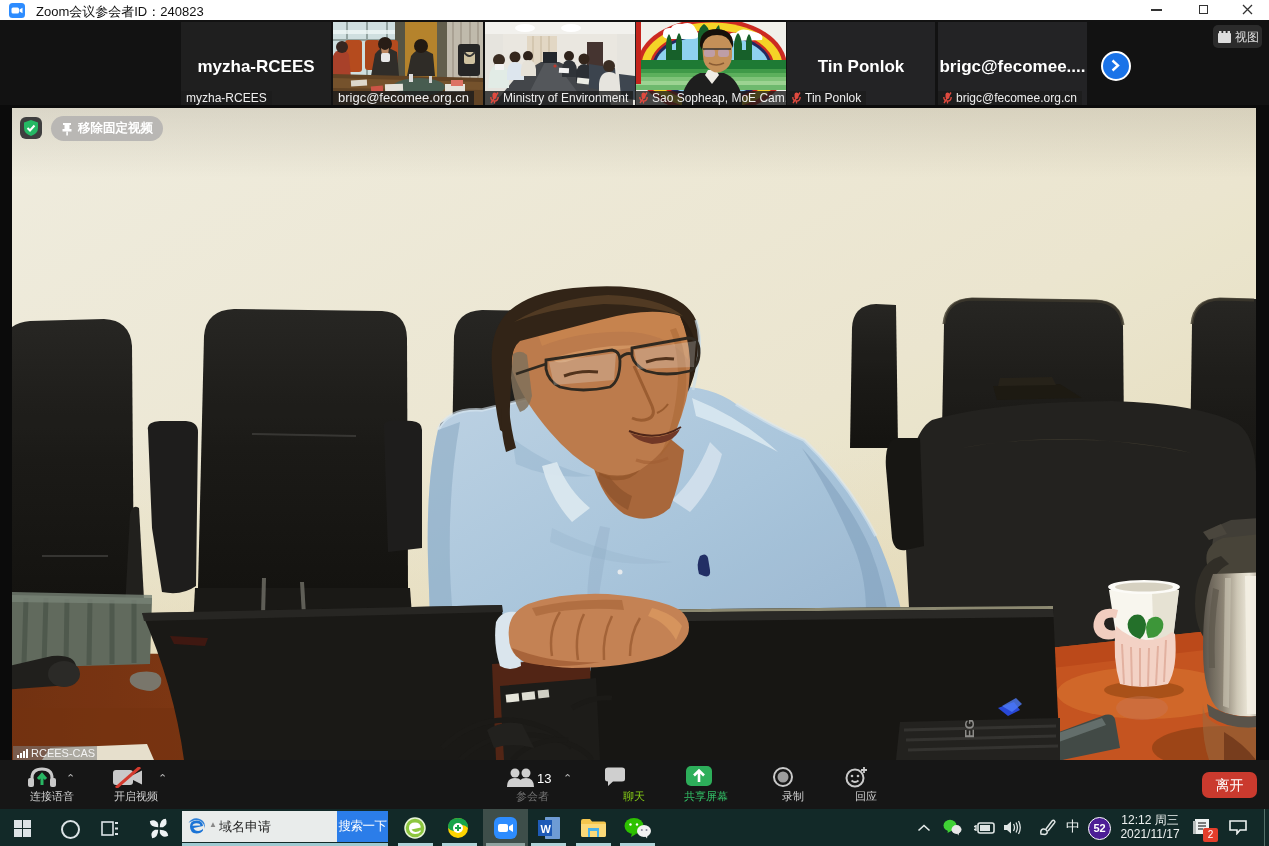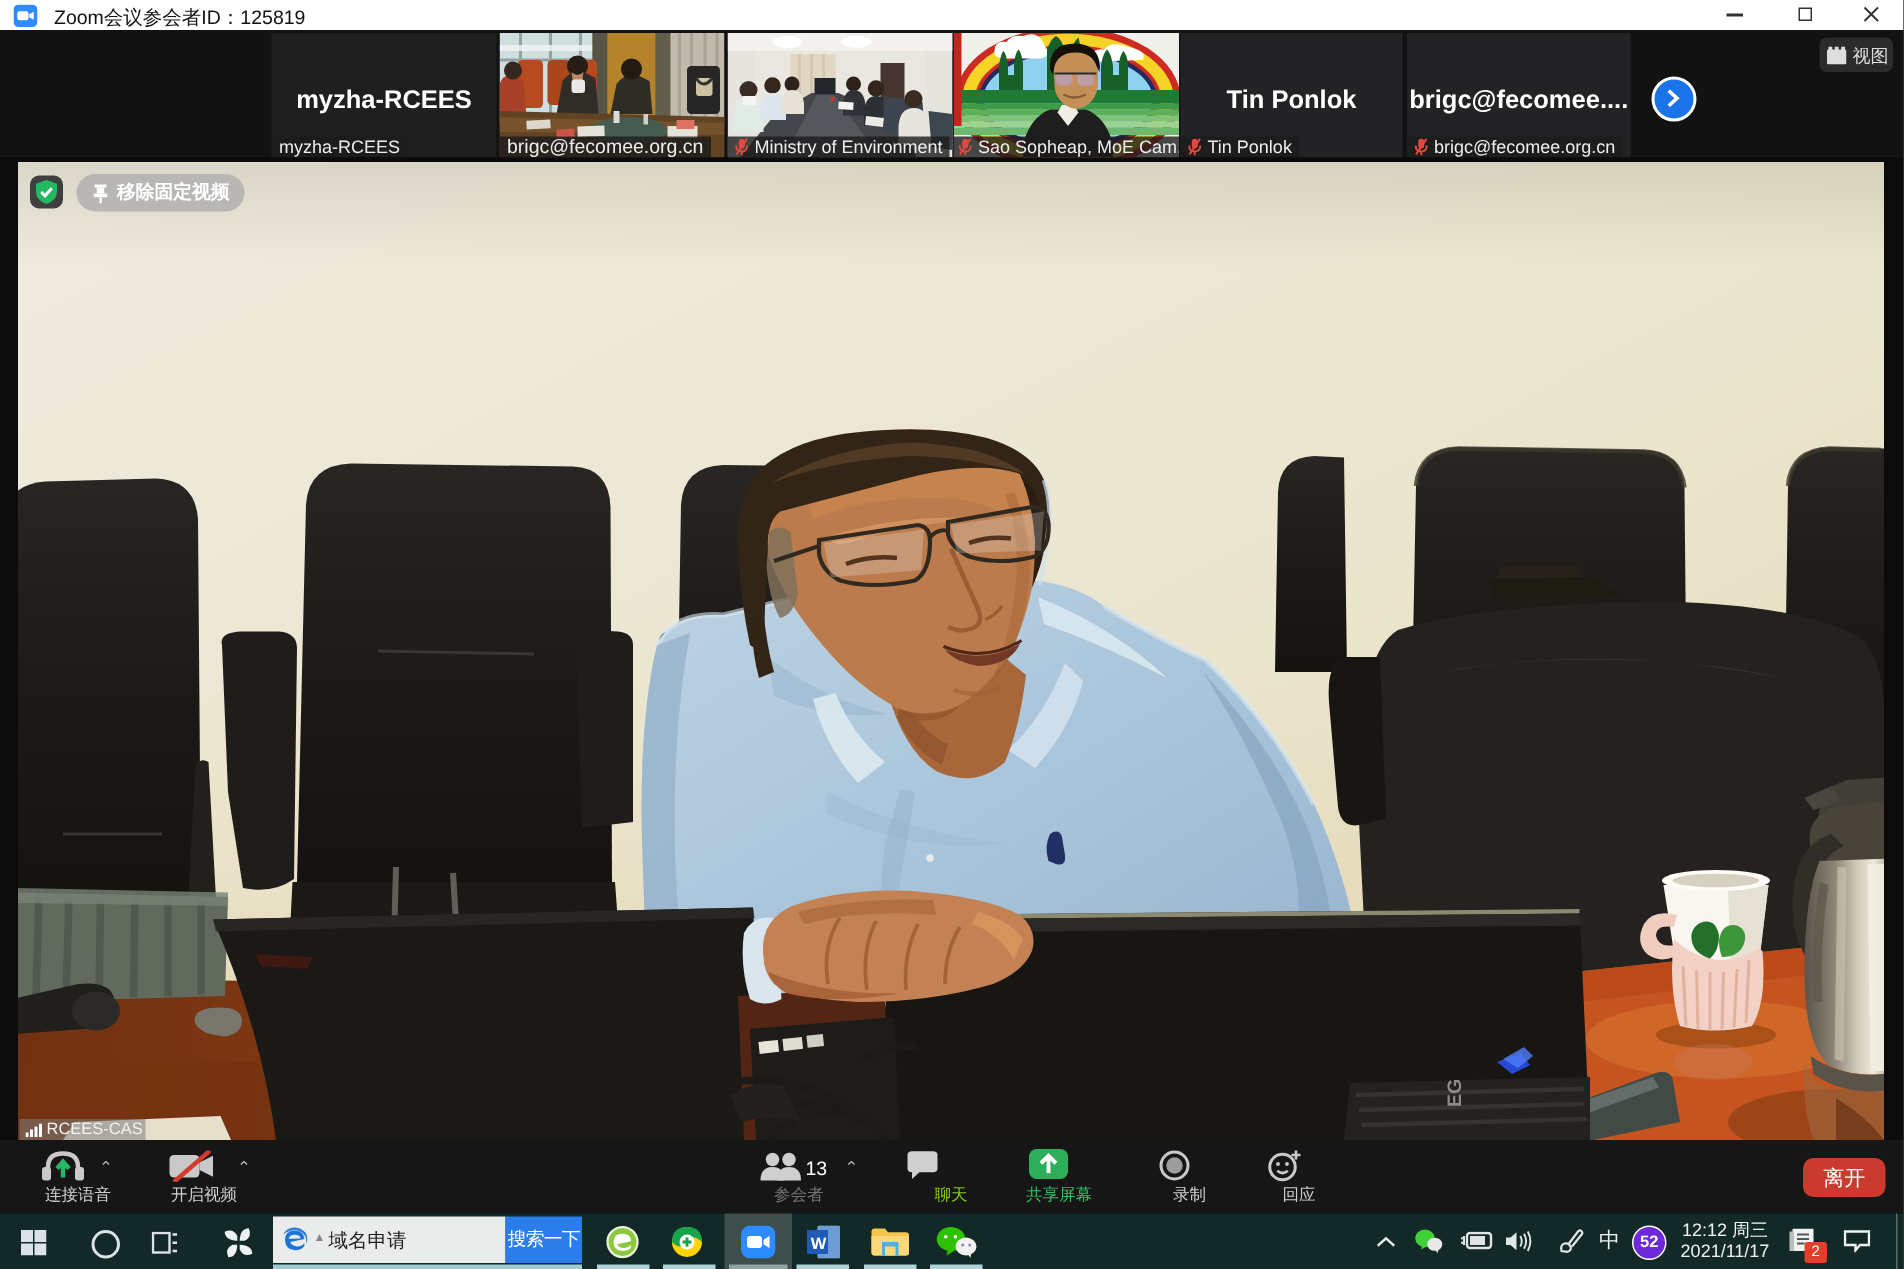--- a/index.html
+++ b/index.html
@@ -16,21 +16,21 @@
 .tbitem{position:absolute;text-align:right;font-size:11px;font-family:Liberation Serif, serif;}
 #taskbar{left:0;top:809px;width:1269px;height:37px;background:#122928;}
 </style></head>
 <body>
 <div id="titlebar" class="abs">
   <svg class="abs" style="left:9px;top:3px" width="16" height="15" viewBox="0 0 16 15">
       <rect width="16" height="15" rx="3.5" fill="#2d8cff"></rect>
       <rect x="2.5" y="4.5" width="7.5" height="6" rx="1.5" fill="#fff"></rect>
       <path d="M10.5,6.5 L13.5,4.8 L13.5,10.2 L10.5,8.5 Z" fill="#fff"></path>
     </svg>
-  <div class="ttl abs">Zoom会议参会者ID：125819</div>
+  <div class="ttl abs">Zoom会议参会者ID：240823</div>
   <div class="abs" style="left:1151px;top:9px;width:11px;height:1.5px;background:#333"></div>
   <div class="abs" style="left:1199px;top:5px;width:7px;height:7px;border:1.2px solid #333"></div>
   <svg class="abs" style="left:1242px;top:4px" width="11" height="11" viewBox="0 0 11 11">
       <path d="M1,1 L10,10 M10,1 L1,10" stroke="#333" stroke-width="1.3"></path>
     </svg>
 </div>
 <div id="strip" class="abs">
   <div class="thumb" style="left:181px;width:150px;background:#1f1f1f;">
     <div class="tname">myzha-RCEES</div>
     <div class="tlabel">myzha-RCEES</div>
@@ -660,21 +660,21 @@
         <path d="M1,5 L4,5 L8,1.5 L8,13.5 L4,10 L1,10 Z" fill="#dfe5e4"></path>
         <path d="M10.5,4 Q12.5,7.5 10.5,11 M13,2.5 Q15.8,7.5 13,12.5 M15.5,1 Q19,7.5 15.5,14" stroke="#dfe5e4" stroke-width="1.3" fill="none"></path>
       </svg>
   </div>
   <div class="abs" style="left:1039px;top:10px;width:17px;height:17px;">
     <svg width="17" height="17" viewBox="0 0 17 17">
         <path d="M2,15 Q1,11 4,10 Q7,9.5 8,12 Q9,14.5 6,15.5 Z M7,10 L13,2 Q14.5,0.5 15.5,2 Q16.5,3 15,4.5 L9,12" fill="none" stroke="#dfe5e4" stroke-width="1.5"></path>
       </svg>
   </div>
   <div class="abs" style="left:1066px;top:9px;color:#eef2f1;font-size:14px;">中</div>
-  <div class="abs" style="left:1088px;top:8px;width:21px;height:21px;border-radius:50%;background:#6d28d9;border:1.5px solid #fff;color:#fff;font-size:11px;font-weight:bold;text-align:center;line-height:21px;">52</div>
+  <div class="abs" style="left:1088px;top:8px;width:21px;height:21px;border-radius:50%;background:#4c1d95;border:1.5px solid #fff;color:#fff;font-size:11px;font-weight:bold;text-align:center;line-height:21px;">52</div>
   <div class="abs" style="left:1120px;top:4px;width:60px;color:#eef2f1;font-size:12px;text-align:center;line-height:14px;">12:12 周三<br>2021/11/17</div>
   <div class="abs" style="left:1192px;top:10px;width:19px;height:17px;">
     <svg width="19" height="17" viewBox="0 0 19 17">
         <rect x="3" y="0" width="14" height="15" fill="#eef2f1"></rect>
         <rect x="1" y="2" width="3" height="13" fill="#b8bebd"></rect>
         <path d="M6,4 L14,4 M6,7 L14,7 M6,10 L11,10" stroke="#555" stroke-width="1.4"></path>
       </svg>
   </div>
   <div class="abs" style="left:1203px;top:19px;width:15px;height:14px;background:#e33e2b;border-radius:2px;color:#fff;font-size:10px;text-align:center;line-height:14px;">2</div>
   <div class="abs" style="left:1229px;top:11px;width:18px;height:15px;">

